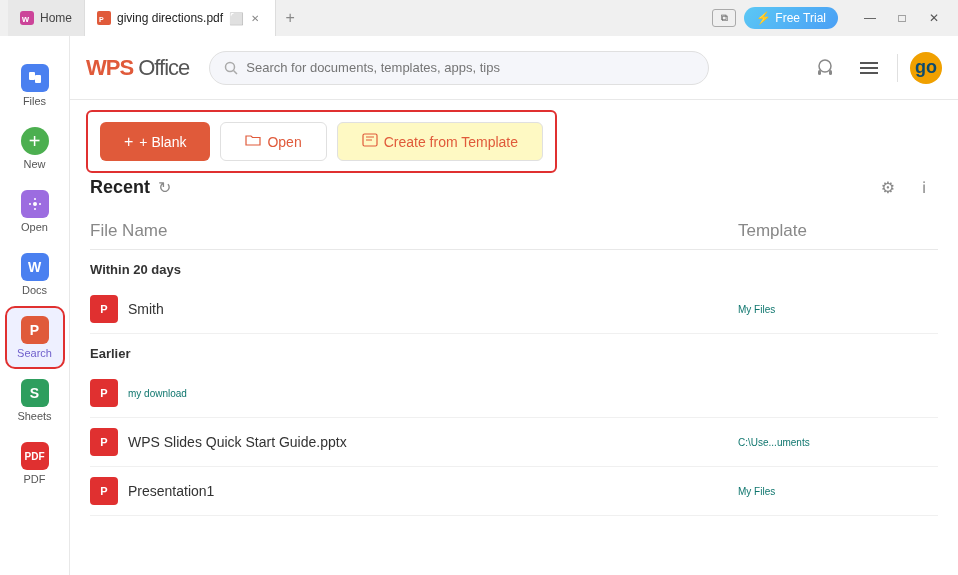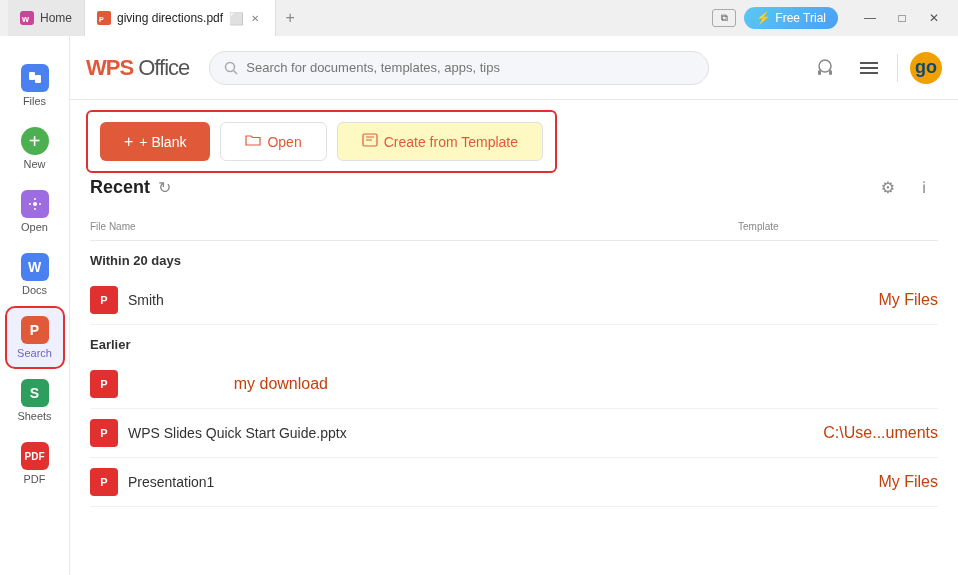--- a/index.html
+++ b/index.html
@@ -322,21 +322,21 @@
       width: 28px; height: 28px;
       border-radius: 50%;
       display: flex; align-items: center; justify-content: center;
       cursor: pointer; color: #888; font-size: 16px;
     }
 
     .file-list-header {
       display: flex;
       padding: 8px 0;
       border-bottom: 1px solid #e8e8e8;
-      font-size: 10px;
+      font-size: 17px;
       color: #888;
     }
     .col-filename { flex: 1; }
     .col-location { width: 200px; }
 
     .file-group-label {
       font-size: 13px;
       font-weight: 600;
       color: #333;
       padding: 12px 0 8px 0;
@@ -358,23 +358,22 @@
       margin-right: 10px;
       flex-shrink: 0;
     }
     .file-name {
       flex: 1;
       font-size: 14px;
       color: #333;
     }
     .file-location {
       width: 200px;
-      font-size: 16px;
-      color: #c2410c;
-      text-align: right;
+      font-size: 10px;
+      color: #0f766e;
     }
   </style>
 </head>
 <body>
 
 <div class="titlebar">
   <div class="titlebar-tabs">
 
     <div class="tab">
       <div class="tab-icon-home">

